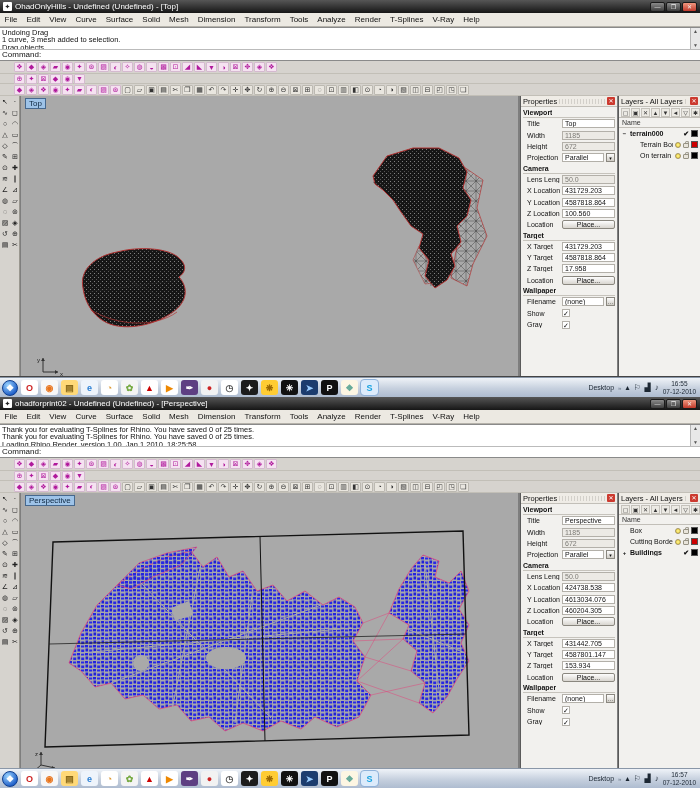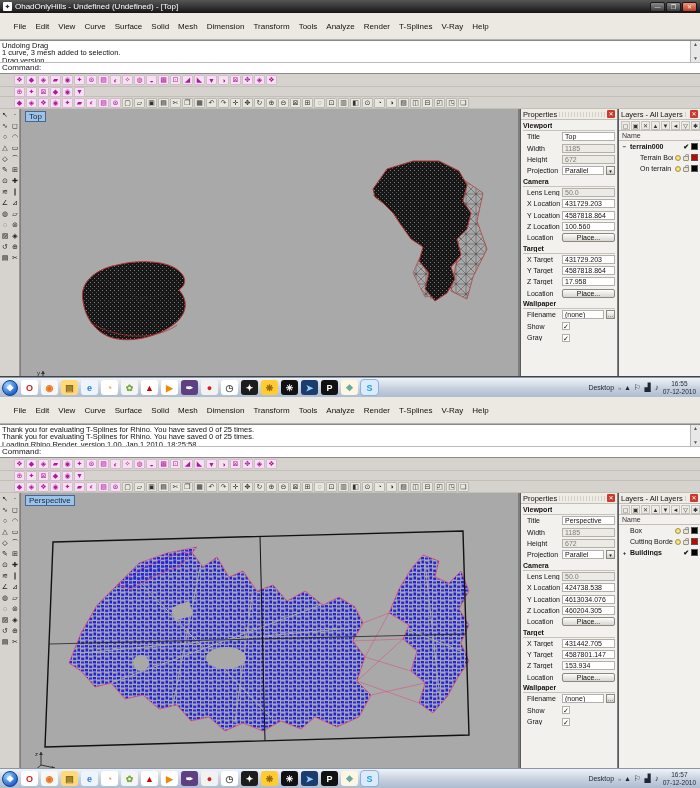--- a/index.html
+++ b/index.html
@@ -11,22 +11,22 @@
        background:#d6d3ce;border-bottom:1px solid #444;}
   .titlebar{height:13px;flex:none;background:linear-gradient(#565656,#161616);color:#fff;
             display:flex;align-items:center;gap:3px;padding:0 3px;font-size:8px;}
   .appicon{width:9px;height:9px;flex:none;background:#fff;color:#222;font-size:7px;
            line-height:9px;text-align:center;border-radius:1px;}
   .title{flex:1;white-space:nowrap;overflow:hidden;}
   .winbtns{display:flex;gap:1px;flex:none;}
   .wbtn{width:15px;height:10px;font-size:6px;line-height:9px;text-align:center;color:#eee;
         background:linear-gradient(#8a8a8a,#3d3d3d);border:1px solid #1a1a1a;border-radius:2px;}
   .wbtn.close{background:linear-gradient(#f0977f,#c0392b);}
-  .menubar{height:27px;flex:none;background:#ece9e2;display:flex;align-items:center;
-           padding-left:9px;border-bottom:1px solid #b5b2aa;font-size:8px;}
+  .menubar{height:14px;flex:none;background:#ece9e2;display:flex;align-items:center;
+           padding-left:0;border-bottom:1px solid #b5b2aa;font-size:8px;}
   .menu-item{padding:0 4.5px;white-space:nowrap;}
   .history{height:23px;flex:none;background:#fff;border-top:1px solid #8a8a8a;border-bottom:1px solid #bbb;
            position:relative;font-size:7.5px;line-height:7.4px;padding:1px 12px 8px 2px;overflow:hidden;}
   .hist-scroll{position:absolute;right:0;top:0;bottom:0;width:10px;background:#e8e8e8;
                border-left:1px solid #b5b5b5;display:flex;flex-direction:column;
                justify-content:space-between;font-size:5px;text-align:center;color:#555;}
   .cmdline{height:11px;flex:none;background:#fff;border-bottom:1px solid #8a8a8a;
            font-size:8px;line-height:10px;padding-left:2px;}
   .tbrow{display:flex;align-items:center;background:#d6d3ce;border-bottom:1px solid #c2bfb7;
          padding-left:14px;gap:1px;flex:none;}
@@ -140,21 +140,21 @@
         <span class="menu-item" data-name="menu-item">Render</span>
         <span class="menu-item" data-name="menu-item">T-Splines</span>
         <span class="menu-item" data-name="menu-item">V-Ray</span>
         <span class="menu-item" data-name="menu-item">Help</span>
       </nav>
     <div class="history" data-name="command-history">
       <div>
 
       <div class="hist-line" data-name="history-line">Undoing Drag</div>
           <div class="hist-line" data-name="history-line">1 curve, 3 mesh added to selection.</div>
-          <div class="hist-line" data-name="history-line">Drag version</div>
+          <div class="hist-line" data-name="history-line">Drag objects</div>
         </div>
       <div class="hist-scroll" data-name="history-scrollbar">
           <span data-name="scroll-up-icon">▲</span>
           <span data-name="scroll-down-icon">▼</span>
         </div>
     </div>
     <div class="cmdline" data-name="command-prompt">
       <span data-name="command-prompt-label">Command:</span>
     </div>
     <div class="tbrow tb1" data-name="tsplines-toolbar">
@@ -506,20 +506,29 @@
       <span class="tray-ico" data-name="network-icon">▟</span>
       <span class="tray-ico" data-name="volume-icon">♪</span>
       <span class="clock" data-name="taskbar-clock">
         <span data-name="clock-time">16:55</span><br>
         <span data-name="clock-date">07-12-2010</span>
       </span>
     </div>
   </div>
 
   <section class="win" style="top:397px;height:372px;" data-name="rhino-window-perspective">
+    <header class="titlebar" data-name="titlebar">
+      <span class="appicon" data-name="rhino-app-icon">✦</span>
+      <span class="title" data-name="window-title">ohadforprint02 - Undefined (Undefined) - [Perspective]</span>
+      <span class="winbtns">
+        <span class="wbtn" data-name="minimize-button">—</span>
+        <span class="wbtn" data-name="restore-button">❐</span>
+        <span class="wbtn close" data-name="close-button">✕</span>
+      </span>
+    </header>
     <nav class="menubar" data-name="menu-bar">
 
     <span class="menu-item" data-name="menu-item">File</span>
         <span class="menu-item" data-name="menu-item">Edit</span>
         <span class="menu-item" data-name="menu-item">View</span>
         <span class="menu-item" data-name="menu-item">Curve</span>
         <span class="menu-item" data-name="menu-item">Surface</span>
         <span class="menu-item" data-name="menu-item">Solid</span>
         <span class="menu-item" data-name="menu-item">Mesh</span>
         <span class="menu-item" data-name="menu-item">Dimension</span>

